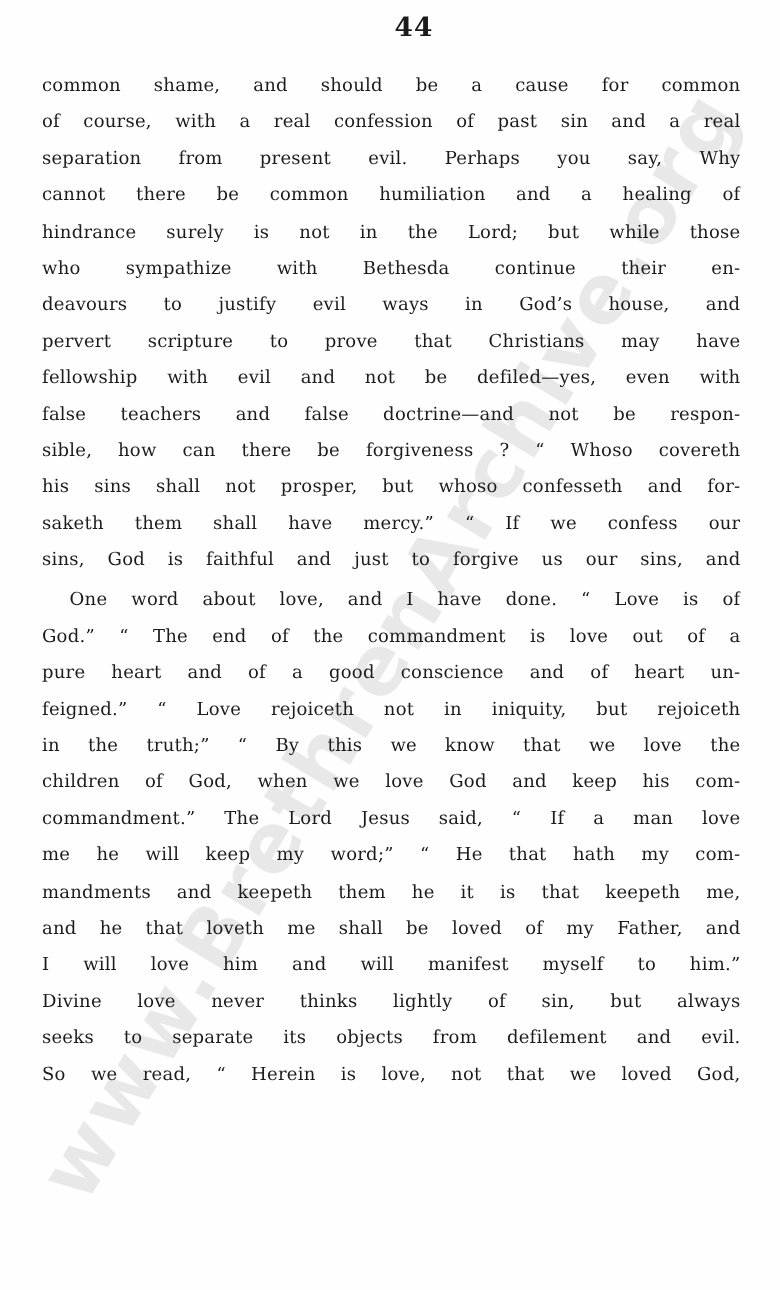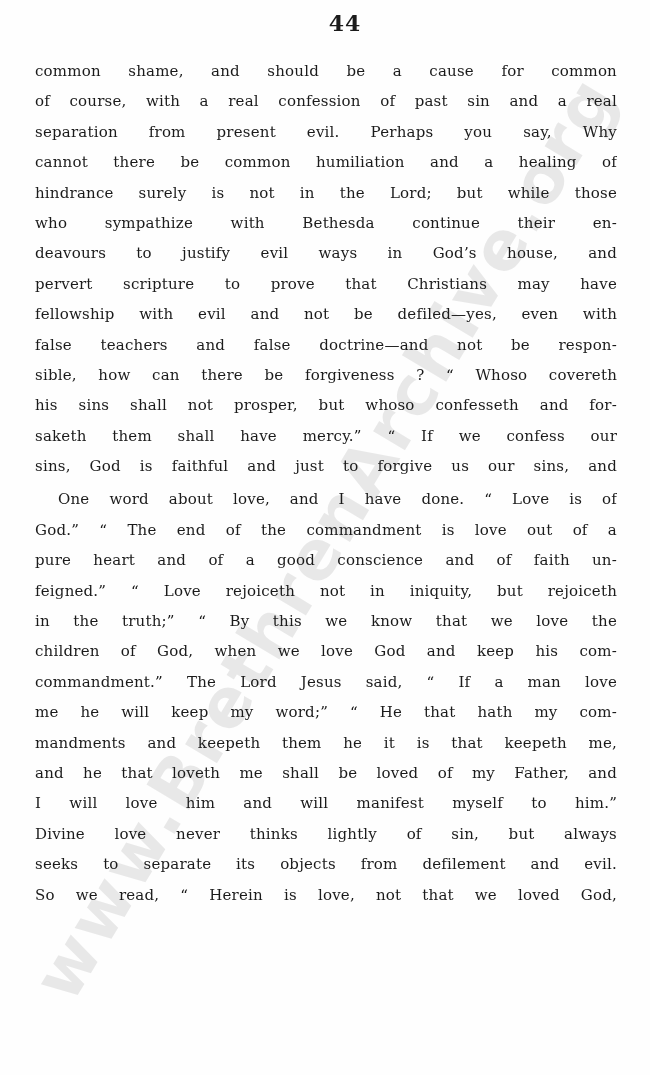--- a/index.html
+++ b/index.html
@@ -87,21 +87,21 @@
         <div class="line justify"><span>fellowship with evil and not be defiled—yes, even with</span></div>
         <div class="line justify"><span>false teachers and false doctrine—and not be respon-</span></div>
         <div class="line justify"><span>sible, how can there be forgiveness ?  “ Whoso covereth</span></div>
         <div class="line justify"><span>his sins shall not prosper, but whoso confesseth and for-</span></div>
         <div class="line justify"><span>saketh them shall have mercy.”  “ If we confess our</span></div>
         <div class="line justify"><span>sins, God is faithful and just to forgive us our sins, and</span></div>
       </div>
       <div class="paragraph">
         <div class="line justify indent"><span>One word about love, and I have done.  “ Love is </span><span class="it">of</span></div>
         <div class="line justify"><span>God.”  “ The end of the commandment is love out of a</span></div>
-        <div class="line justify"><span class="it">pure heart</span><span> and of a </span><span class="it">good conscience</span><span> and of </span><span class="it">faith un-</span></div>
+        <div class="line justify"><span class="it">pure heart</span><span> and of a </span><span class="it">good conscience</span><span> and of </span><span class="it">heart un-</span></div>
         <div class="line justify"><span class="it">feigned.”</span><span>  “ Love rejoiceth not in iniquity, but rejoiceth</span></div>
         <div class="line justify"><span>in the truth;”  “ By this we know that we love the</span></div>
         <div class="line justify"><span>children of God, when we love God and keep his com-</span></div>
         <div class="line justify"><span class="it">commandment.”</span><span>  The Lord Jesus said, “ If a man love</span></div>
         <div class="line justify"><span>me he will keep my word;”  “ He that hath my com-</span></div>
         <div class="line justify"><span>mandments and keepeth them he it is that keepeth me,</span></div>
         <div class="line justify"><span>and he that loveth me shall be loved of my Father, and</span></div>
         <div class="line justify"><span>I will love him and will manifest myself to him.”</span></div>
         <div class="line justify"><span>Divine love never thinks lightly of sin, but always</span></div>
         <div class="line justify"><span>seeks to separate its objects from defilement and evil.</span></div>

